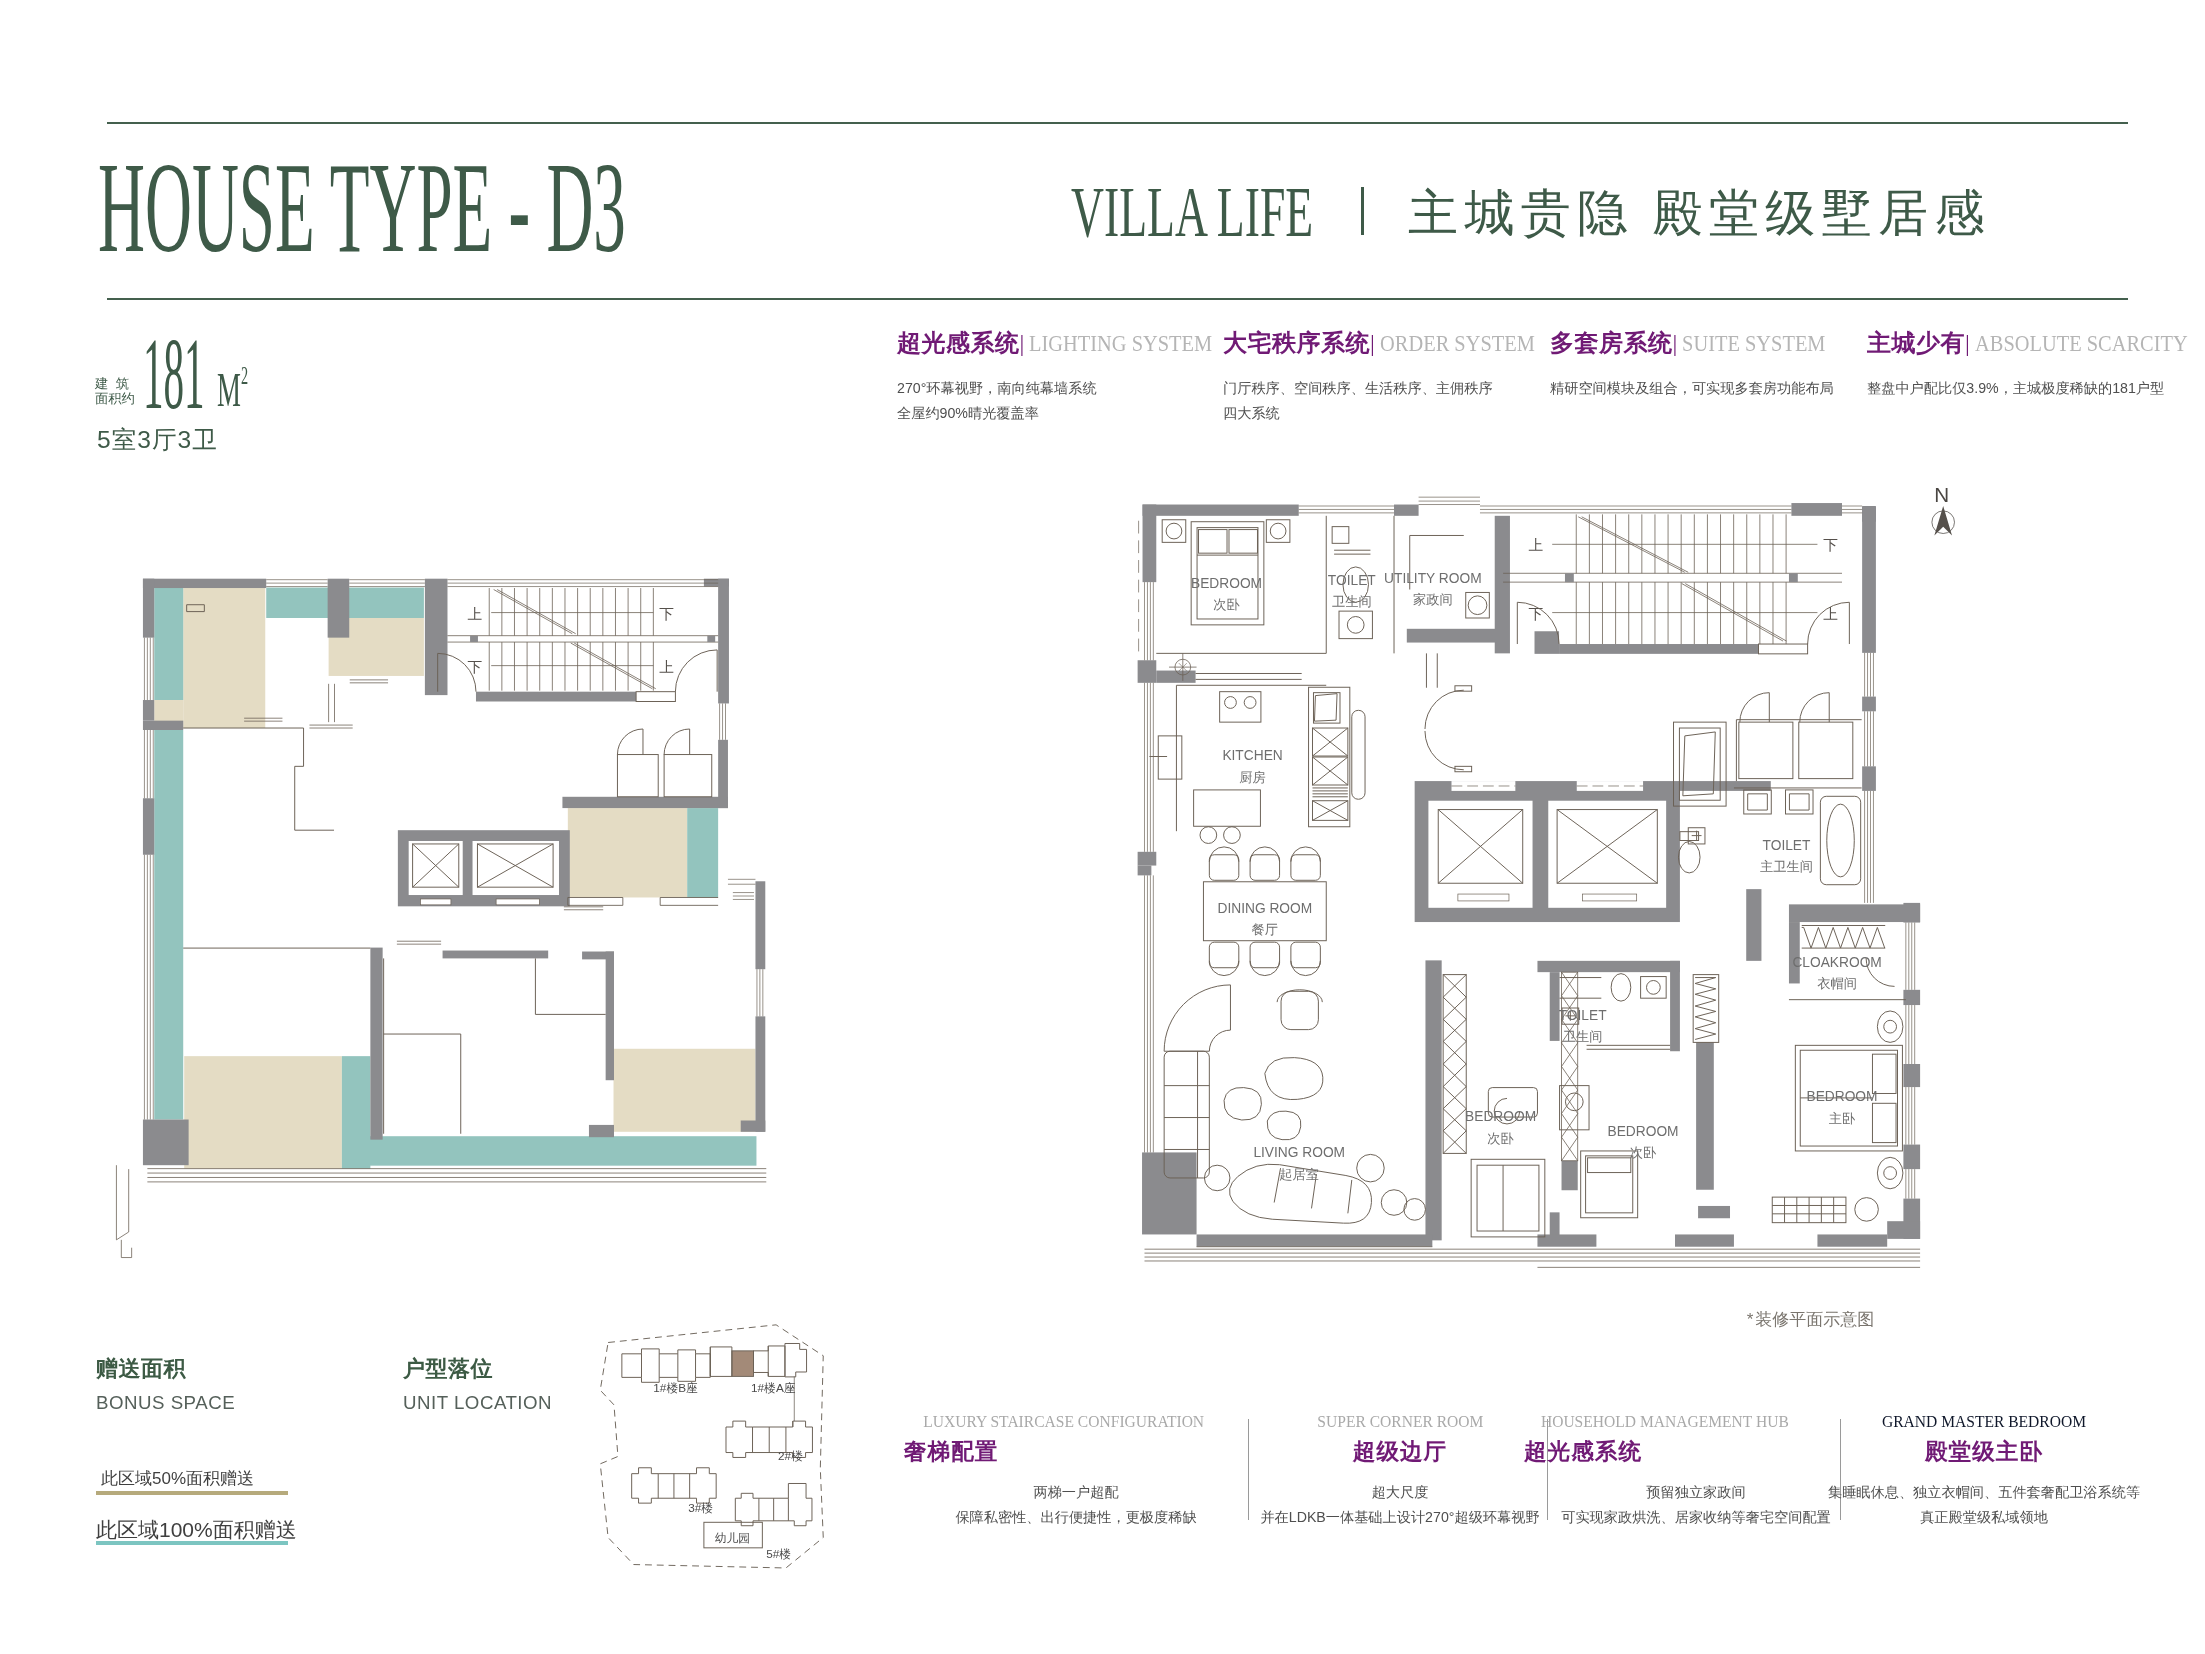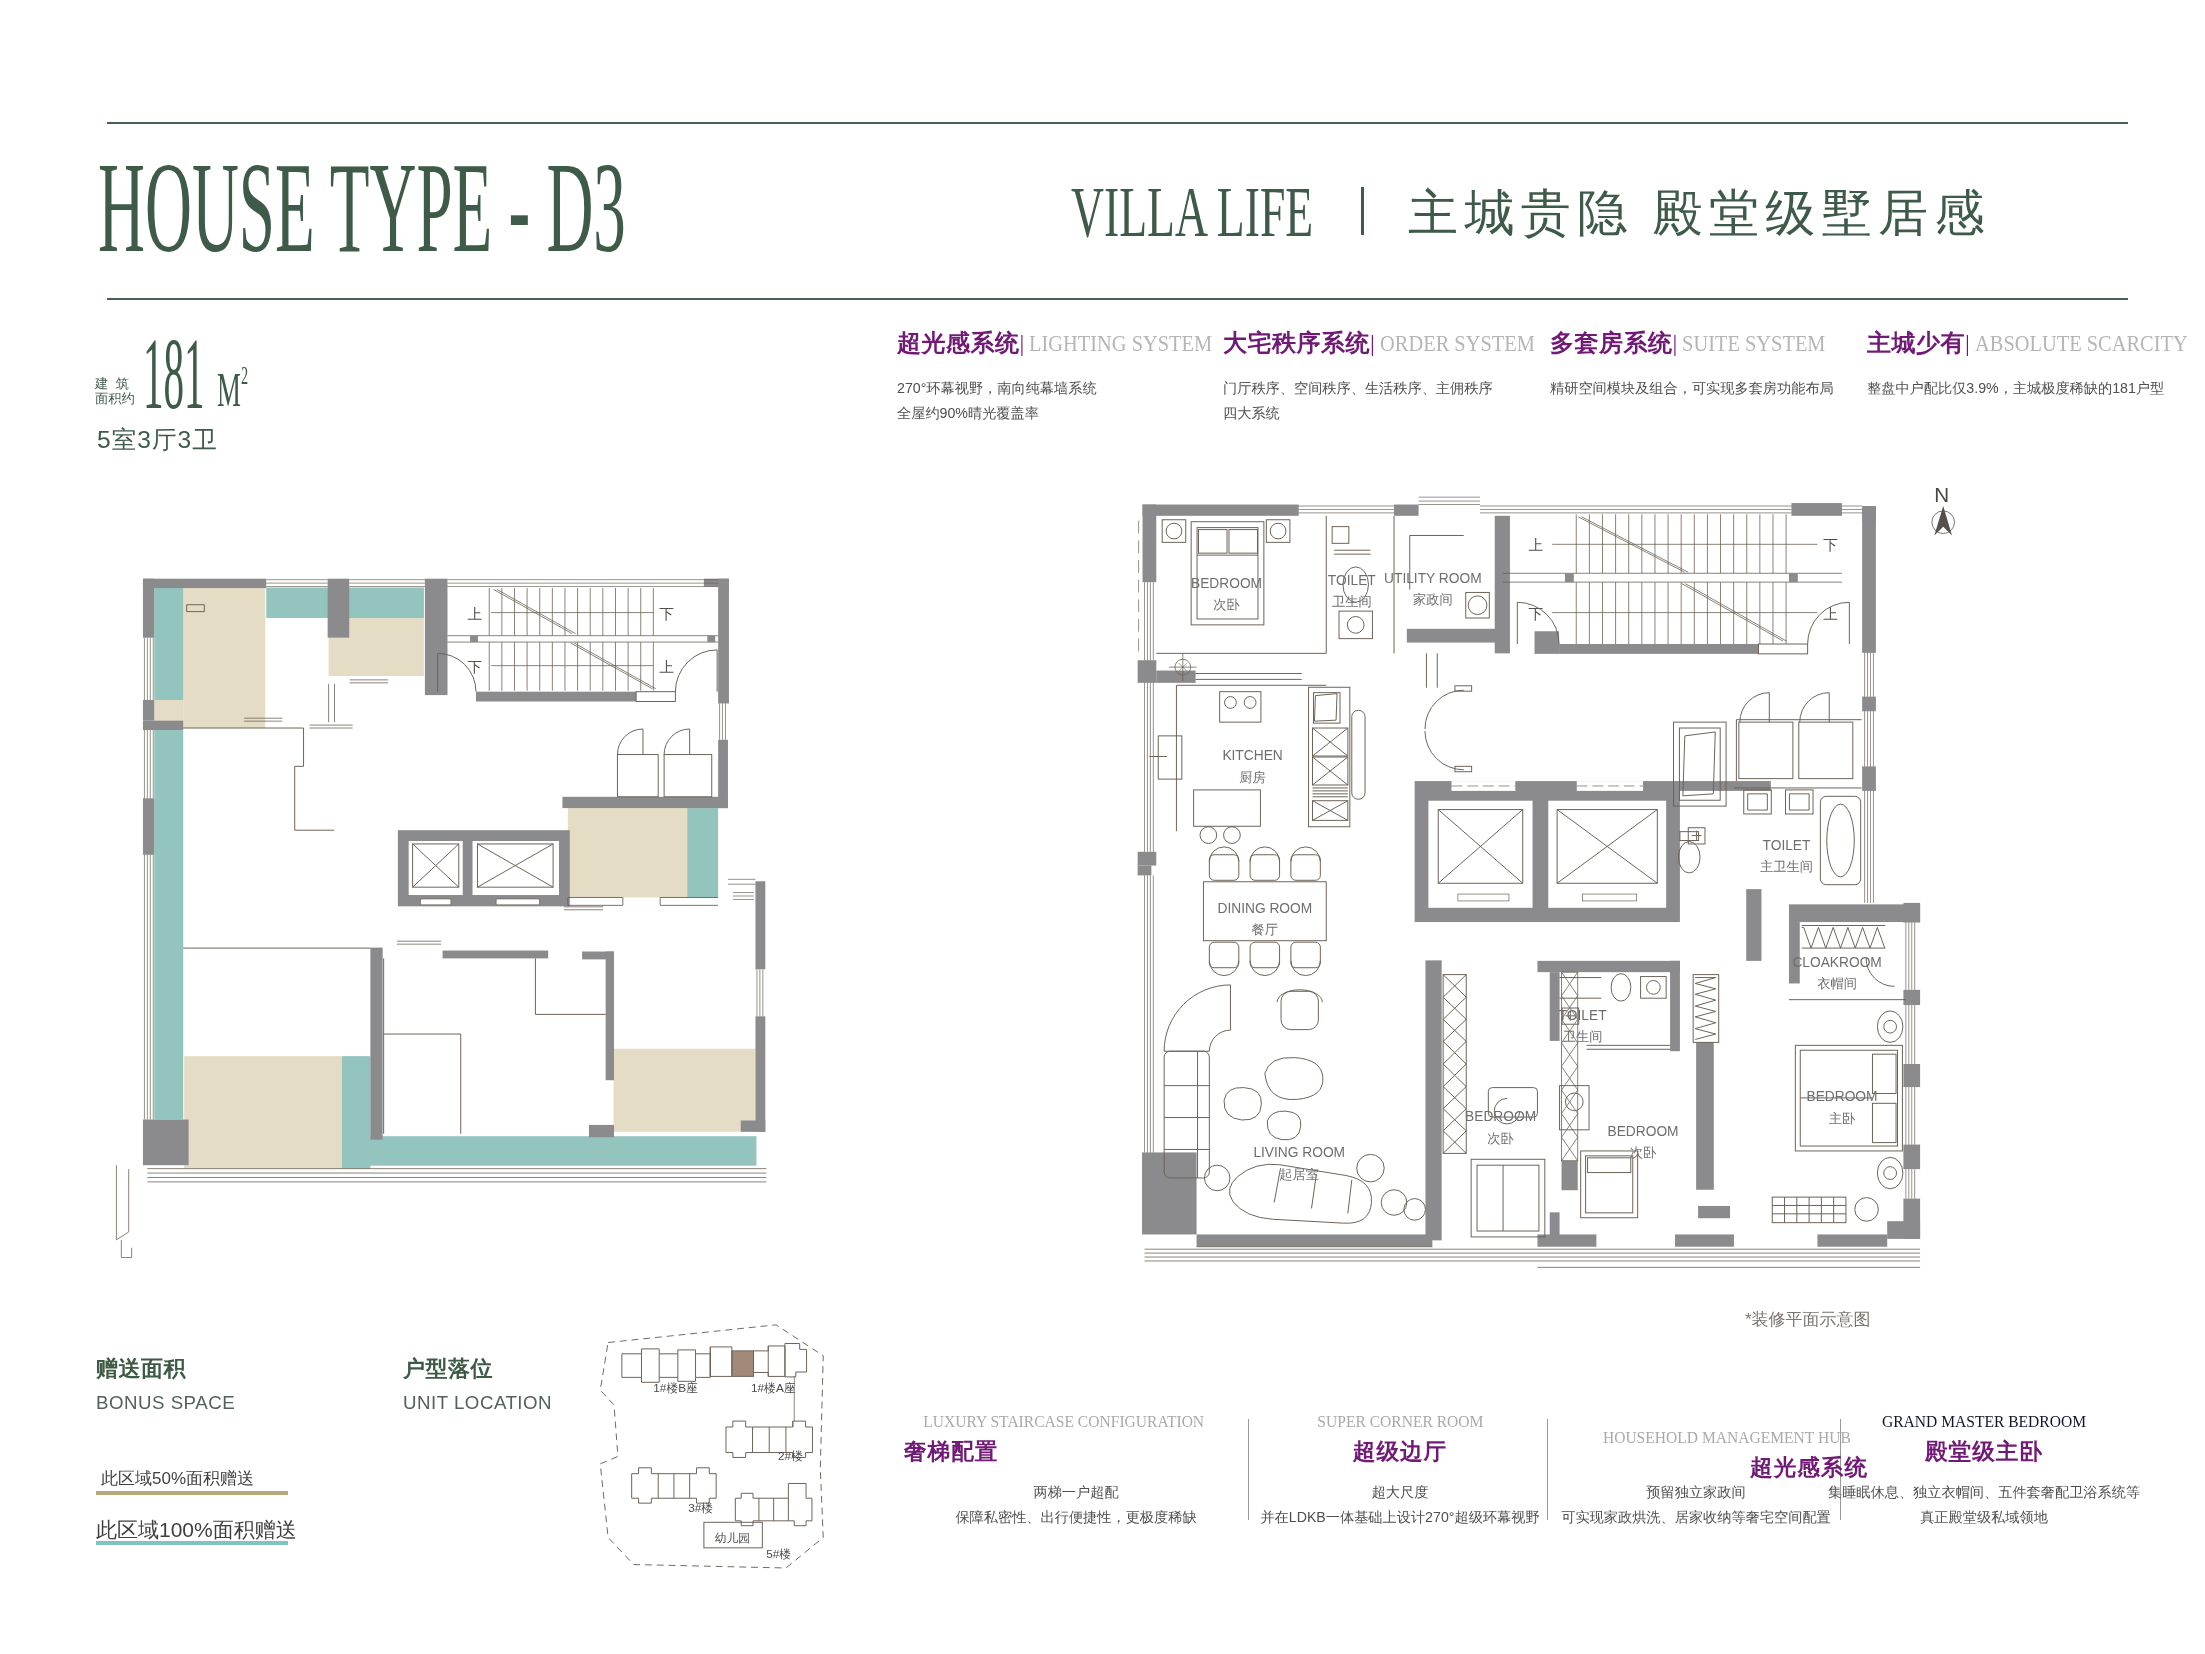--- a/index.html
+++ b/index.html
@@ -65,41 +65,41 @@
 
 <div class="abs" style="left:101px;top:1467px;font-size:17px;color:#3f3f3f;text-align:right;">此区域50%面积赠送</div>
 <div class="abs" style="left:96px;top:1491px;width:192px;height:4.4px;background:#b6aa7c;"></div>
 
 <div class="abs" style="left:96px;top:1516px;font-size:21px;color:#3f3f3f;">此区域100%面积赠送</div>
 <div class="abs" style="left:96px;top:1541px;width:192px;height:4.4px;background:#7cc5c1;"></div>
 
 <div class="abs" style="left:403px;top:1354px;font-size:22px;font-weight:bold;color:#3c5a44;letter-spacing:0.5px;">户型落位</div>
 <div class="abs" style="left:403px;top:1392px;font-size:18.7px;color:#55605a;letter-spacing:0.5px;">UNIT LOCATION</div>
 
-<div class="abs" style="left:1745px;top:1308px;font-size:17px;color:#7a756e;">*装修平面示意图</div>
+<div class="abs" style="left:1745px;top:1308px;font-size:17px;color:#7a756e;font-family:Liberation Mono, monospace;">*装修平面示意图</div>
 
 <div class="abs" style="left:1248px;top:1419px;width:1px;height:101px;background:#9a9a9a;"></div>
 
 <div class="abs" style="left:1547px;top:1419px;width:1px;height:101px;background:#9a9a9a;"></div>
 
 <div class="abs" style="left:1840px;top:1419px;width:1px;height:101px;background:#9a9a9a;"></div>
 
 <div class="abs" style="left:904px;top:1411px;width:344px;text-align:left;">
   <div style="font-family:'Liberation Serif',serif;font-size:17.7px;color:#a9a9a9;white-space:nowrap;"><span style="display:inline-block;transform:scaleX(0.88);transform-origin:center bottom;">LUXURY STAIRCASE CONFIGURATION</span></div>
   <div class="brown" style="font-family:'Liberation Serif',serif;font-size:22.6px;font-weight:bold;margin-top:4.4px;letter-spacing:1px;">奢梯配置</div>
 </div>
 <div class="abs" style="left:904px;top:1480px;width:344px;text-align:center;font-size:14.2px;color:#4f4f4f;line-height:24.6px;white-space:nowrap;">两梯一户超配<br>保障私密性、出行便捷性，更极度稀缺</div>
 
 <div class="abs" style="left:1228px;top:1411px;width:344px;text-align:center;">
   <div style="font-family:'Liberation Serif',serif;font-size:17.7px;color:#a9a9a9;white-space:nowrap;"><span style="display:inline-block;transform:scaleX(0.88);transform-origin:center bottom;">SUPER CORNER ROOM</span></div>
   <div class="brown" style="font-family:'Liberation Serif',serif;font-size:22.6px;font-weight:bold;margin-top:4.4px;letter-spacing:1px;">超级边厅</div>
 </div>
 <div class="abs" style="left:1228px;top:1480px;width:344px;text-align:center;font-size:14.2px;color:#4f4f4f;line-height:24.6px;white-space:nowrap;">超大尺度<br>并在LDKB一体基础上设计270°超级环幕视野</div>
 
-<div class="abs" style="left:1524px;top:1411px;width:344px;text-align:right;margin-top:16px;">
+<div class="abs" style="left:1524px;top:1411px;width:344px;text-align:left;">
   <div style="font-family:'Liberation Serif',serif;font-size:17.7px;color:#a9a9a9;white-space:nowrap;"><span style="display:inline-block;transform:scaleX(0.88);transform-origin:center bottom;">HOUSEHOLD MANAGEMENT HUB</span></div>
   <div class="brown" style="font-family:'Liberation Serif',serif;font-size:22.6px;font-weight:bold;margin-top:4.4px;letter-spacing:1px;">超光感系统</div>
 </div>
 <div class="abs" style="left:1524px;top:1480px;width:344px;text-align:center;font-size:14.2px;color:#4f4f4f;line-height:24.6px;white-space:nowrap;">预留独立家政间<br>可实现家政烘洗、居家收纳等奢宅空间配置</div>
 
 <div class="abs" style="left:1812px;top:1411px;width:344px;text-align:center;">
   <div style="font-family:'Liberation Serif',serif;font-size:17.7px;color:#0f172a;white-space:nowrap;"><span style="display:inline-block;transform:scaleX(0.88);transform-origin:center bottom;">GRAND MASTER BEDROOM</span></div>
   <div class="brown" style="font-family:'Liberation Serif',serif;font-size:22.6px;font-weight:bold;margin-top:4.4px;letter-spacing:1px;">殿堂级主卧</div>
 </div>
 <div class="abs" style="left:1812px;top:1480px;width:344px;text-align:center;font-size:14.2px;color:#4f4f4f;line-height:24.6px;white-space:nowrap;">集睡眠休息、独立衣帽间、五件套奢配卫浴系统等<br>真正殿堂级私域领地</div>

